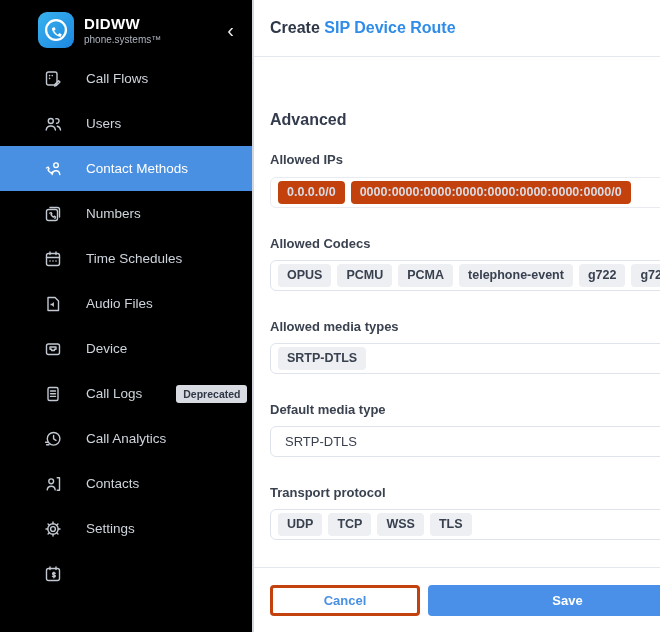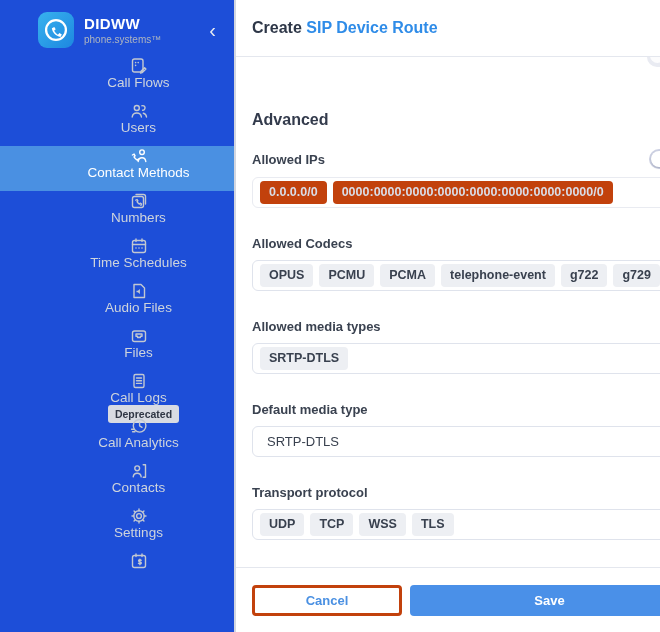--- a/index.html
+++ b/index.html
@@ -1,32 +1,32 @@
 <!DOCTYPE html>
 <html><head>
 <meta charset="utf-8">
 <style>
   * { box-sizing: border-box; margin: 0; padding: 0; }
   html,body { width:660px; height:632px; overflow:hidden; }
   body { font-family:"Liberation Sans", sans-serif; background:#fff; }
   .app { display:flex; width:660px; height:632px; }
 
   
-  .sidebar { width:236px; flex-shrink:0; background:#1d4ed8; border-right:2px solid #d2d6e0; overflow:hidden; }
+  .sidebar { width:254px; flex-shrink:0; background:#000000; border-right:2px solid #d2d6e0; overflow:hidden; }
   .logo-row { display:flex; align-items:center; padding:12px 12px 4px 38px; height:52px; }
   .logo-badge { width:36px; height:36px; border-radius:9px; flex-shrink:0;
     background:linear-gradient(135deg,#38b2ee,#1d87e0); display:flex; align-items:center; justify-content:center; }
   .brand-block { margin-left:10px; flex:1; }
   .brand-name { font-size:15px; font-weight:bold; color:#ffffff; letter-spacing:.4px; }
   .brand-sub { font-size:10px; color:#aeb5bf; margin-top:2px; }
   .collapse-btn { color:#e9ecf0; font-size:20px; line-height:1; padding:0 6px; cursor:pointer; background:none; border:none; }
 
   .nav { padding-top:4px; }
-  .nav-item { height:45px; display:flex; align-items:center; padding-left:43px; gap:0;
-    font-size:13.5px; color:#ced4dc; cursor:pointer; white-space:nowrap;flex-direction:column; }
+  .nav-item { height:45px; display:flex; align-items:center; padding-left:43px; gap:24px;
+    font-size:13.5px; color:#ced4dc; cursor:pointer; white-space:nowrap; }
   .nav-item.active { background:#4a90e2; color:#ffffff; }
   .nav-icon { width:19px; height:19px; flex-shrink:0; color:#c2c8d1; display:flex; align-items:center; justify-content:center; }
   .nav-item.active .nav-icon { color:#ffffff; }
   .nav-icon svg { width:18px; height:18px; }
   .dep-badge { background:#d8dbe2; color:#2f3644; font-size:10.5px; font-weight:bold;
     padding:3px 7px; border-radius:3px; margin-left:10px; }
 
   
   .main { flex:1; display:flex; flex-direction:column; background:#fff; }
   .m-header { height:57px; flex-shrink:0; border-bottom:1px solid #e4e7ee; display:flex;
@@ -160,21 +160,21 @@
         <span class="nav-label">Audio Files</span>
       </div>
 
       <div class="nav-item">
         <span class="nav-icon">
           <svg viewBox="0 0 18 18" fill="none" stroke="currentColor" stroke-width="1.4" stroke-linecap="round" stroke-linejoin="round">
             <rect x="2.5" y="4" width="13" height="10.5" rx="2"></rect>
             <path d="M6 7 h6 v2.3 h-1.6 v1.2 H7.6 V9.3 H6z"></path>
           </svg>
         </span>
-        <span class="nav-label">Files</span>
+        <span class="nav-label">Device</span>
       </div>
 
       <div class="nav-item">
         <span class="nav-icon">
           <svg viewBox="0 0 18 18" fill="none" stroke="currentColor" stroke-width="1.4" stroke-linecap="round" stroke-linejoin="round">
             <rect x="4" y="2.5" width="10" height="13" rx="1.5"></rect>
             <path d="M6.5 6 h5 M6.5 8.7 h5 M6.5 11.4 h5"></path>
           </svg>
         </span>
         <span class="nav-label">Call Logs</span>

